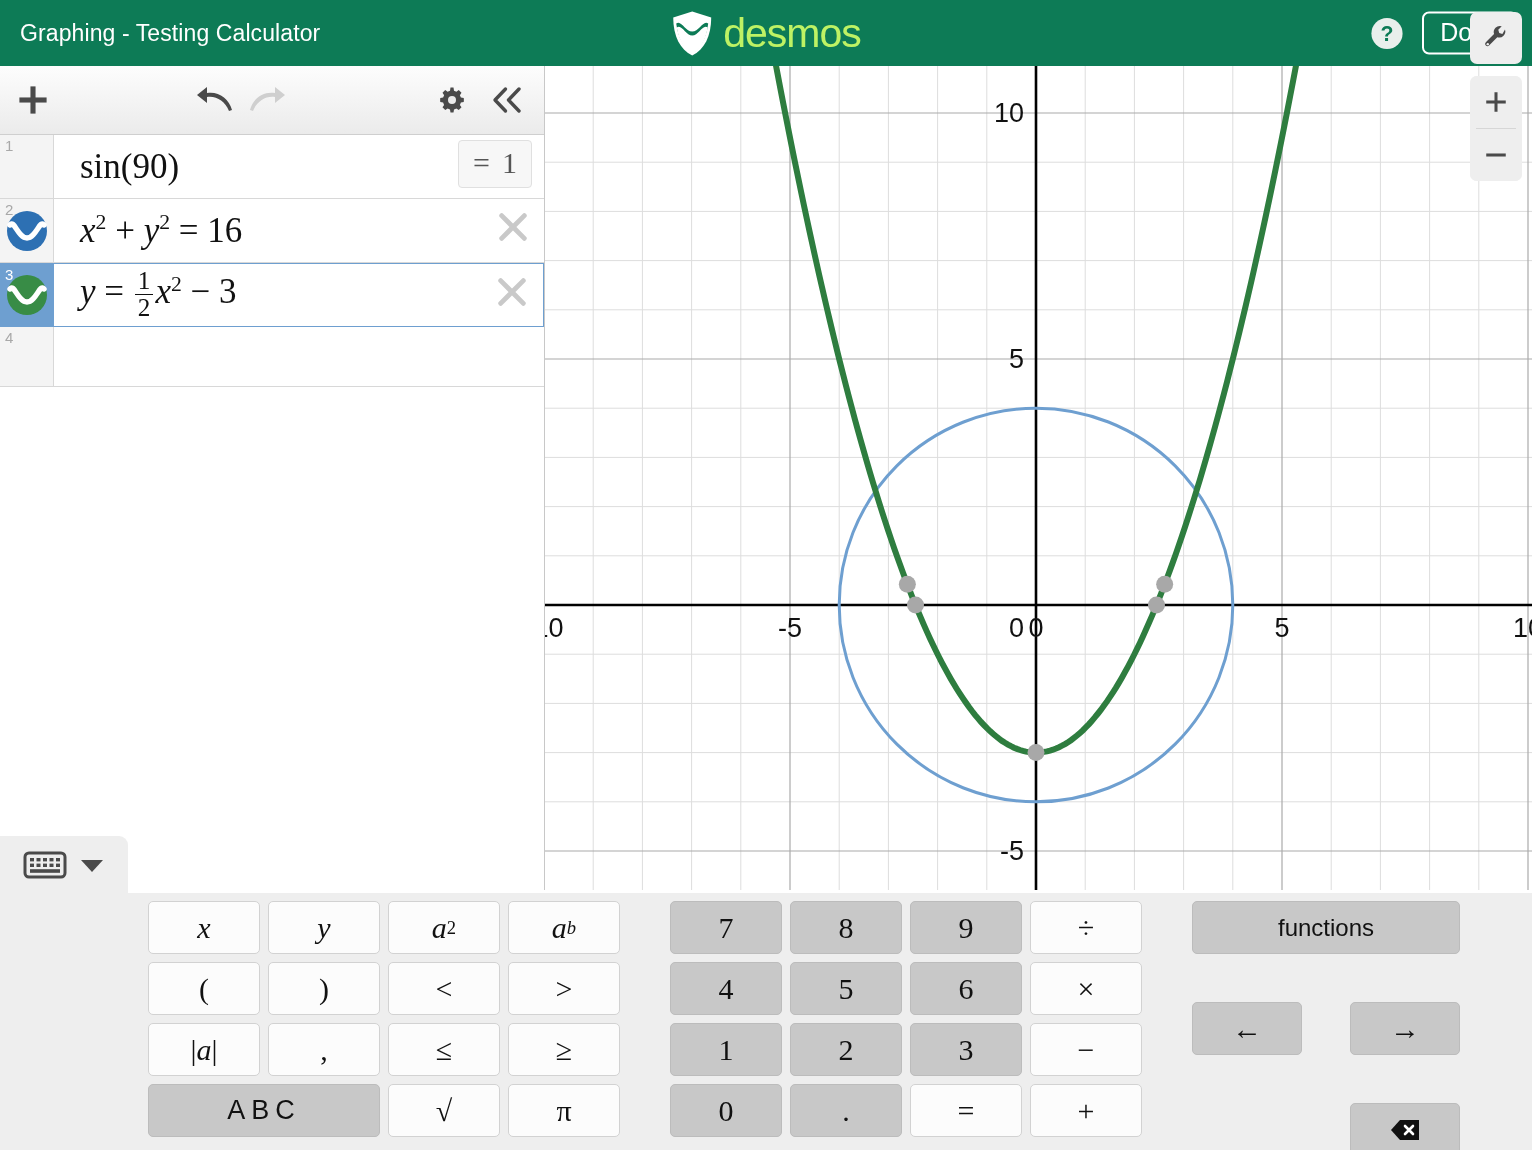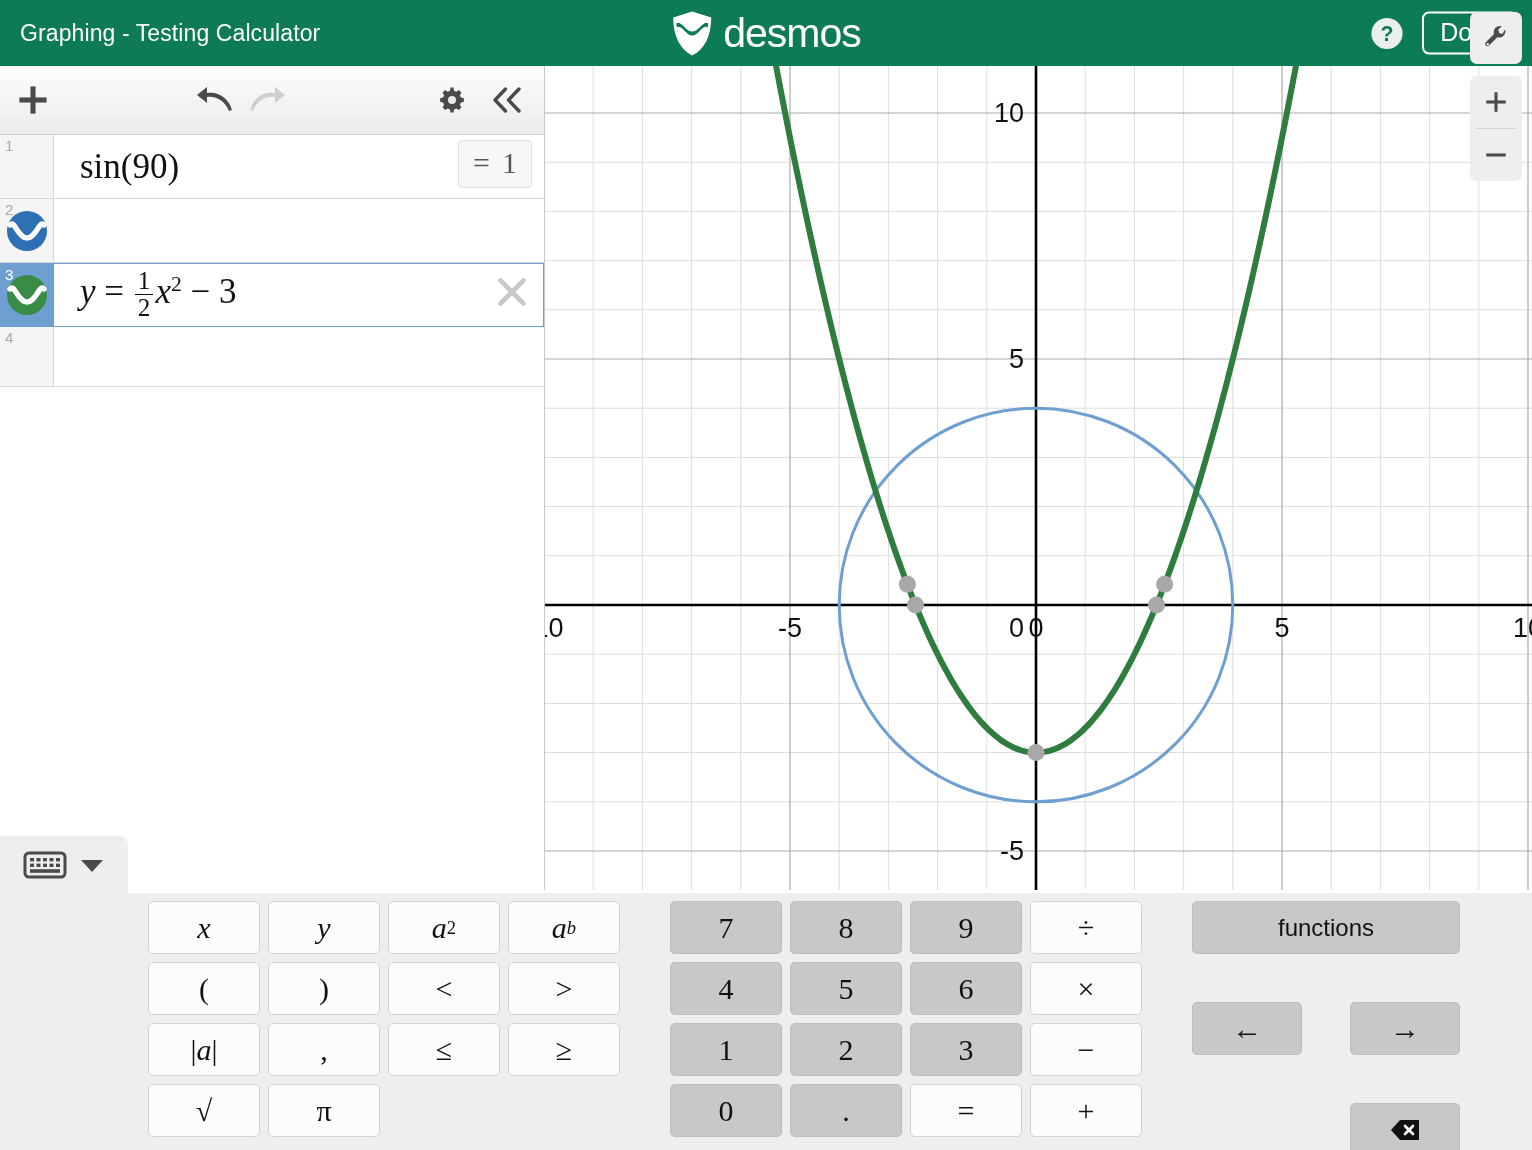--- a/index.html
+++ b/index.html
@@ -20,21 +20,21 @@
   }
   .header-title {
     color: #ffffff; font-size: 23px;
     margin-left: 20px; letter-spacing: .1px; white-space: nowrap;
   }
   .brand {
     position: absolute; left: 50%; top: 50%;
     transform: translate(-50%, -50%);
     display: flex; align-items: center; gap: 10px;
   }
-  .brand-word { color: #ffffff; font-size: 41px; letter-spacing: -1px; font-weight: 400; }
+  .brand-word { color: #bef264; font-size: 41px; letter-spacing: -1px; font-weight: 400; }
   .header-right {
     position: absolute; right: 14px; top: 50%;
     transform: translateY(-50%);
     display: flex; align-items: center; gap: 18px;
   }
   .help-icon { width: 34px; height: 34px; display: block; }
   .done-btn {
     border: 2px solid #ffffff; border-radius: 7px;
     color: #ffffff; background: transparent;
     font-size: 25px; padding: 6px 16px 8px;
@@ -358,20 +358,26 @@
           </div>
         </div>
         <div class="exp-row">
           <div class="gutter">
             <span class="row-num">2</span>
             <svg class="dot-icon" viewBox="0 0 44 44">
               <circle cx="22" cy="22" r="20" fill="#2d70b3"></circle>
               <path d="M5 16 C9 10 13 29 22 29 C31 29 35 10 39 16" fill="none" stroke="#ffffff" stroke-width="5.4" stroke-linecap="round" stroke-linejoin="round"></path>
             </svg>
           </div>
+          <div class="exp-body">
+            <span class="math"><i>x</i><sup>2</sup> + <i>y</i><sup>2</sup> = 16</span>
+            <svg class="close-x" viewBox="0 0 24 24">
+              <path d="M4 4 L20 20 M20 4 L4 20" stroke="#c9c9c9" stroke-width="3.4" stroke-linecap="round"></path>
+            </svg>
+          </div>
         </div>
         <div class="exp-row selected">
           <div class="gutter">
             <span class="row-num">3</span>
             <svg class="dot-icon" viewBox="0 0 44 44">
               <circle cx="22" cy="22" r="20" fill="#388c46"></circle>
               <path d="M5 16 C9 10 13 29 22 29 C31 29 35 10 39 16" fill="none" stroke="#ffffff" stroke-width="5.4" stroke-linecap="round" stroke-linejoin="round"></path>
             </svg>
           </div>
           <div class="exp-body">
@@ -431,20 +437,23 @@
             <sup><i>b</i></sup>
           </div>
           <div class="key ">(</div>
           <div class="key ">)</div>
           <div class="key ">&lt;</div>
           <div class="key ">&gt;</div>
           <div class="key ">|<i>a</i>|</div>
           <div class="key ">,</div>
           <div class="key ">≤</div>
           <div class="key ">≥</div>
+          <div class="key gray span2">
+            <span class="abc">ABC</span>
+          </div>
           <div class="key ">√</div>
           <div class="key ">π</div>
         </div>
       <div class="kg kg-num" id="kg-num">
           <div class="key gray">7</div>
           <div class="key gray">8</div>
           <div class="key gray">9</div>
           <div class="key ">÷</div>
           <div class="key gray">4</div>
           <div class="key gray">5</div>

